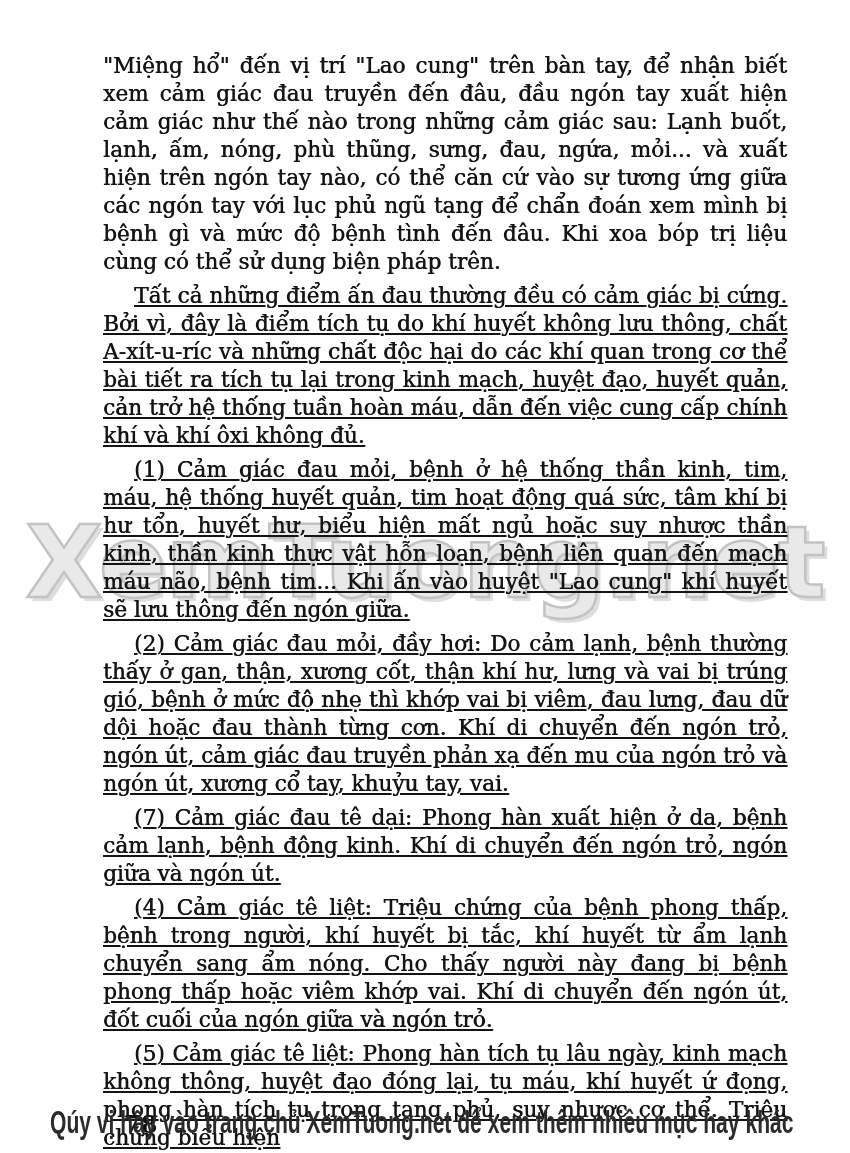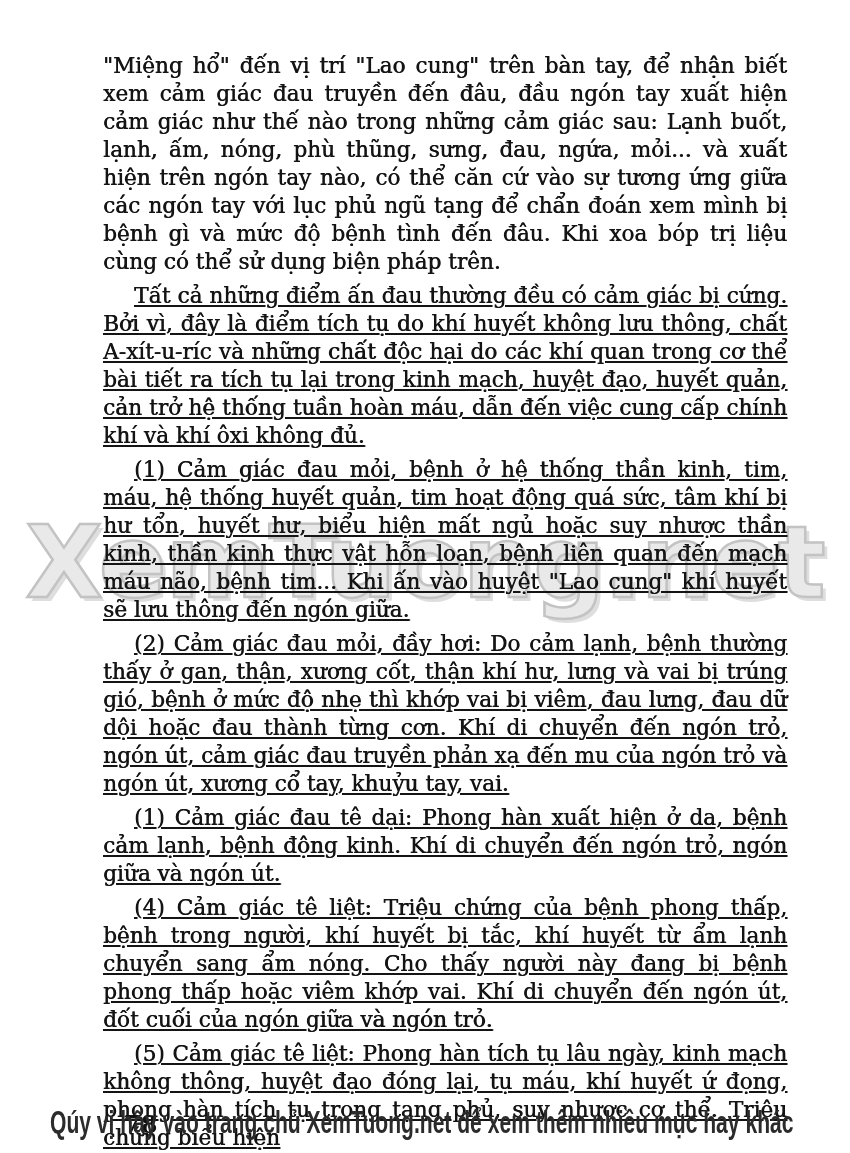--- a/index.html
+++ b/index.html
@@ -105,21 +105,21 @@
   <div class="watermark">
     <span>XemTuong.net</span>
   </div>
 
   <div class="content">
 
   <p>"Miệng hổ" đến vị trí "Lao cung" trên bàn tay, để nhận biết xem cảm giác đau truyền đến đâu, đầu ngón tay xuất hiện cảm giác như thế nào trong những cảm giác sau: Lạnh buốt, lạnh, ấm, nóng, phù thũng, sưng, đau, ngứa, mỏi... và xuất hiện trên ngón tay nào, có thể căn cứ vào sự tương ứng giữa các ngón tay với lục phủ ngũ tạng để chẩn đoán xem mình bị bệnh gì và mức độ bệnh tình đến đâu. Khi xoa bóp trị liệu cùng có thể sử dụng biện pháp trên.</p>
       <p class="indent">Tất cả những điểm ấn đau thường đều có cảm giác bị cứng. Bởi vì, đây là điểm tích tụ do khí huyết không lưu thông, chất A-xít-u-ríc và những chất độc hại do các khí quan trong cơ thể bài tiết ra tích tụ lại trong kinh mạch, huyệt đạo, huyết quản, cản trở hệ thống tuần hoàn máu, dẫn đến việc cung cấp chính khí và khí ôxi không đủ.</p>
       <p class="indent">(1) Cảm giác đau mỏi, bệnh ở hệ thống thần kinh, tim, máu, hệ thống huyết quản, tim hoạt động quá sức, tâm khí bị hư tổn, huyết hư, biểu hiện mất ngủ hoặc suy nhược thần kinh, thần kinh thực vật hỗn loạn, bệnh liên quan đến mạch máu não, bệnh tim... Khi ấn vào huyệt "Lao cung" khí huyết sẽ lưu thông đến ngón giữa.</p>
       <p class="indent">(2) Cảm giác đau mỏi, đầy hơi: Do cảm lạnh, bệnh thường thấy ở gan, thận, xương cốt, thận khí hư, lưng và vai bị trúng gió, bệnh ở mức độ nhẹ thì khớp vai bị viêm, đau lưng, đau dữ dội hoặc đau thành từng cơn. Khí di chuyển đến ngón trỏ, ngón út, cảm giác đau truyền phản xạ đến mu của ngón trỏ và ngón út, xương cổ tay, khuỷu tay, vai.</p>
-      <p class="indent">(1) Cảm giác đau tê dại: Phong hàn xuất hiện ở da, bệnh cảm lạnh, bệnh động kinh. Khí di chuyển đến ngón trỏ, ngón giữa và ngón út.</p>
+      <p class="indent">(7) Cảm giác đau tê dại: Phong hàn xuất hiện ở da, bệnh cảm lạnh, bệnh động kinh. Khí di chuyển đến ngón trỏ, ngón giữa và ngón út.</p>
       <p class="indent">(4) Cảm giác tê liệt: Triệu chứng của bệnh phong thấp, bệnh trong người, khí huyết bị tắc, khí huyết từ ẩm lạnh chuyển sang ẩm nóng. Cho thấy người này đang bị bệnh phong thấp hoặc viêm khớp vai. Khí di chuyển đến ngón út, đốt cuối của ngón giữa và ngón trỏ.</p>
       <p class="indent">(5) Cảm giác tê liệt: Phong hàn tích tụ lâu ngày, kinh mạch không thông, huyệt đạo đóng lại, tụ máu, khí huyết ứ đọng, phong hàn tích tụ trong tạng phủ, suy nhược cơ thể. Triệu chứng biểu hiện</p>
     </div>
 
   <div class="footer">
     <span class="page-number">78</span>
     <div class="footer-banner">
       <span>Qúy vị hãy vào trang chủ </span><span class="site">XemTuong.net</span><span> để xem thêm nhiều mục hay khác</span>
     </div>
   </div>

